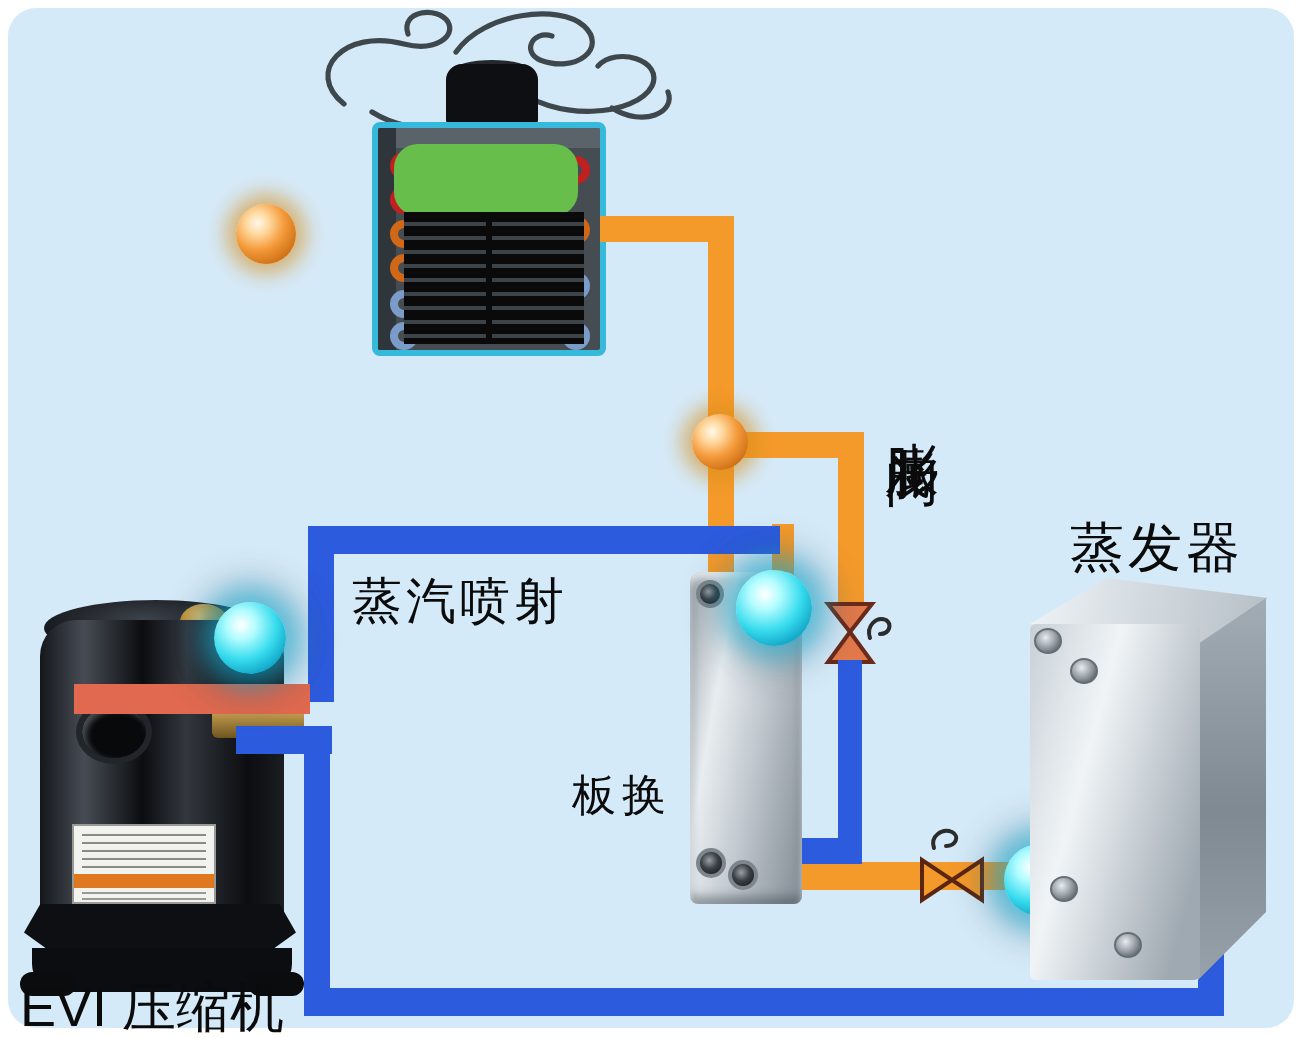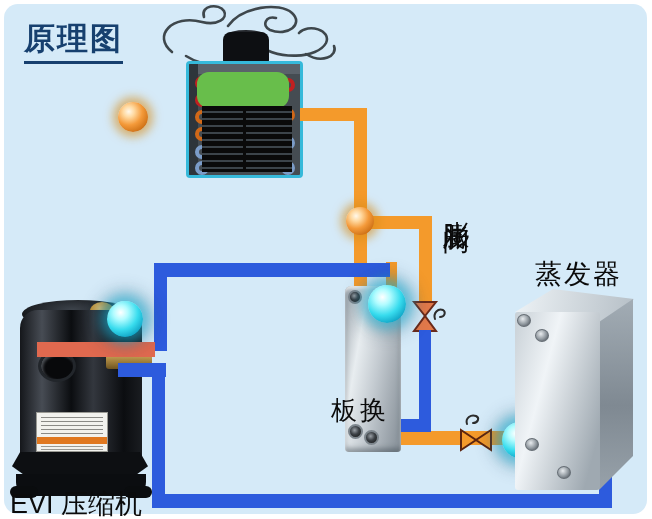--- a/index.html
+++ b/index.html
@@ -15,21 +15,21 @@
   
   #title{
     left:24px;top:18px;font-size:31px;font-weight:bold;color:#17406f;
     border-bottom:3px solid #17406f;padding-bottom:1px;letter-spacing:2px;
   }
   
   .lbl{color:#0b0b0b;white-space:nowrap;}
   #lbl-condenser{left:337px;top:30px;font-size:28px;letter-spacing:3px;}
   #lbl-evaporator{left:535px;top:256px;font-size:27px;letter-spacing:2px;}
   #lbl-injection{left:176px;top:284px;font-size:25px;letter-spacing:2px;}
-  #lbl-platehx{left:286px;top:393px;font-size:26px;letter-spacing:3px;margin-left:45px;}
+  #lbl-platehx{left:286px;top:383px;font-size:22px;letter-spacing:3px;}
   #lbl-compressor{left:10px;top:486px;font-size:27px;}
   #lbl-expvalve{left:438px;top:199px;font-size:27px;writing-mode:vertical-rl;letter-spacing:3px;}
   
   .pipe-o{background:#f49a2b;}
   .pipe-b{background:#2d5bdd;}
   .pipe-r{background:#e0694f;}
   
   .ball{border-radius:50%;}
   .ball-orange{
     background:radial-gradient(circle at 36% 32%, #fff8ea 0%, #ffd9a0 20%, #f49a3a 48%, #c86a10 82%, #a85408 100%);
@@ -101,21 +101,20 @@
     border:1px solid #666e75;box-sizing:border-box;}
   
   svg{display:block;}
 </style>
 </head>
 <body>
 
 <div id="stage">
   <div id="panel" class="abs"></div>
 
-  <div id="title" class="abs">原理图</div>
 
   <svg class="abs" style="left:156px;top:2px" width="186" height="72" viewBox="0 0 186 72">
     <g fill="none" stroke="#3e474c" stroke-width="2.6" stroke-linecap="round">
       <path d="M16,50 C-4,34 16,12 46,20 C62,24 72,16 68,9 C63,1 44,3 48,15"></path>
       <path d="M72,24 C86,4 124,0 136,11 C148,22 132,35 114,28 C105,24 110,13 120,16"></path>
       <path d="M98,40 C122,60 162,56 170,41 C176,28 152,21 143,31"></path>
       <path d="M30,54 C52,68 88,64 98,45"></path>
       <path d="M150,52 C166,62 182,54 178,44"></path>
     </g>
   </svg>
@@ -209,15 +208,16 @@
     <div id="evap-right" class="abs"></div>
     <div id="evap-front" class="abs"></div>
     <div class="abs nub" style="left:4px;top:38px"></div>
     <div class="abs nub" style="left:22px;top:53px"></div>
     <div class="abs nub" style="left:12px;top:162px"></div>
     <div class="abs nub" style="left:44px;top:190px"></div>
   </div>
 
   <div id="lbl-expvalve" class="abs lbl">膨胀阀</div>
   <div id="lbl-evaporator" class="abs lbl">蒸发器</div>
+  <div id="lbl-injection" class="abs lbl">蒸汽喷射</div>
   <div id="lbl-platehx" class="abs lbl">板换</div>
   <div id="lbl-compressor" class="abs lbl">EVI 压缩机</div>
 </div>
 
 </body></html>

